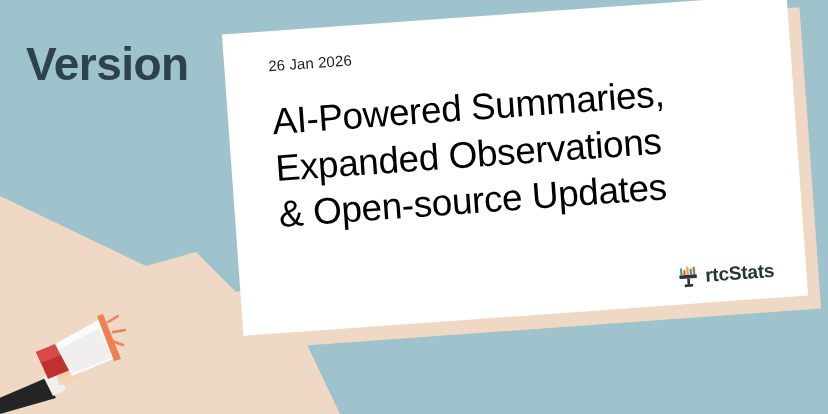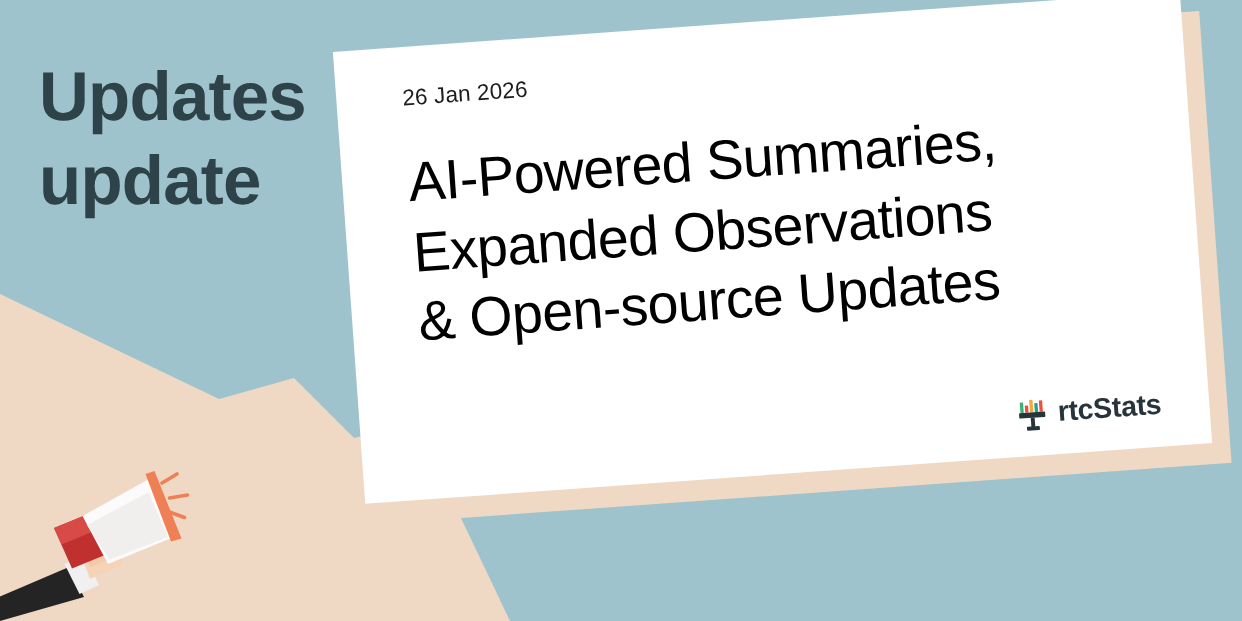--- a/index.html
+++ b/index.html
@@ -128,22 +128,21 @@
 </head>
 <body>
 
 <div id="banner">
 
   <svg class="peach-shape" viewBox="0 0 440 414" preserveAspectRatio="none" aria-hidden="true">
     <polygon points="0,196 146,266 196,252 236,292 263,286 300,330 340,414 0,414" fill="#efd9c5"></polygon>
   </svg>
 
   <div class="version-title">
-    <span class="line">Updates</span>
-    <span class="line">update</span>
+    <span class="line">Version</span>
   </div>
 
   <div class="card-wrap">
     <div class="card-shadow"></div>
     <div class="card">
 
       <div class="card-date">26 Jan 2026</div>
 
       <div class="card-heading">
         <span class="line">AI-Powered Summaries,</span>

